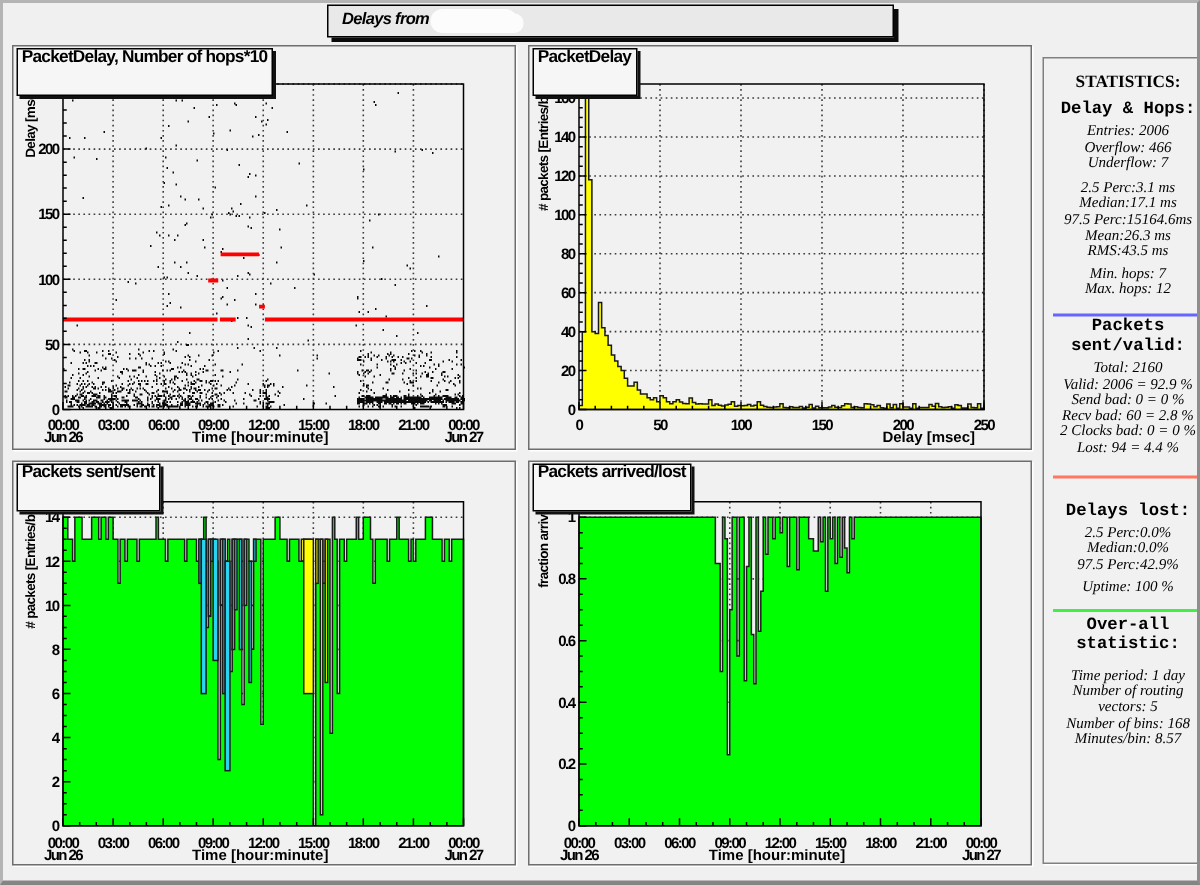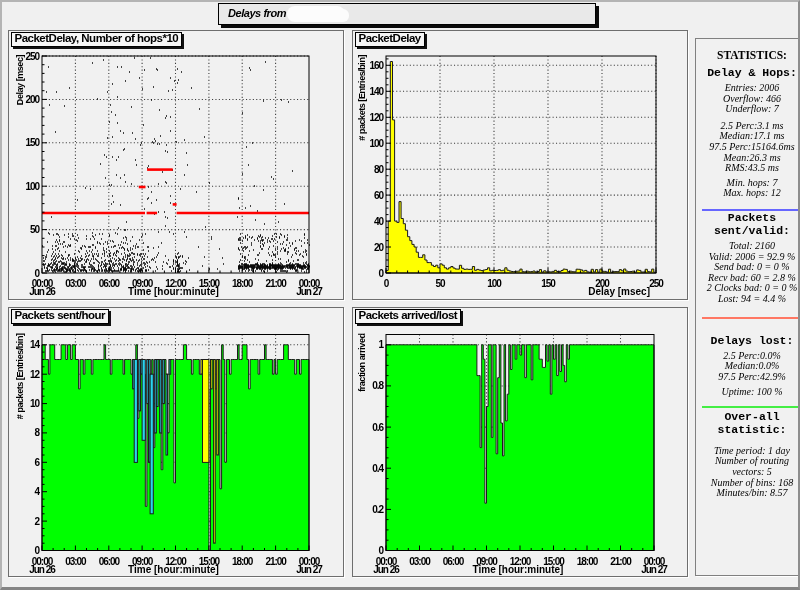--- a/index.html
+++ b/index.html
@@ -9,21 +9,21 @@
 .banner { position:absolute; left:218px; top:3px; width:378px; height:22px;
   background:#e9e9e9; border:1.5px solid #000; box-shadow:3px 3px 0 #0a0a0a;
   font-weight:bold; font-size:11px; letter-spacing:-0.45px; line-height:19px; white-space:nowrap;font-style:italic; }
 .banner .blob { position:absolute; left:68px; top:2px; width:58px; height:16px;
   background:#fcfcfc; border-radius:8px; }
 .banner .blob2 { position:absolute; left:100px; top:5px; width:30px; height:13px;
   background:#fcfcfc; border-radius:6px; }
 .panel { position:absolute; width:336px; height:270px; background:#f1f1f1;
   border:1px solid #6e6e6e; box-shadow:1px 1px 0 #ffffff; }
 svg text { font-family:"Liberation Sans",sans-serif; font-weight:bold; fill:#000; }
-.tab { position:absolute; left:1.5px; top:0.5px; height:15px; background:#f6f6f6;
+.tab { position:absolute; left:1.5px; top:0.5px; height:32px; background:#f6f6f6;
   border:1.5px solid #000; box-shadow:2px 2px 0 #111; font-weight:bold;
   font-size:11.5px; letter-spacing:-0.5px; line-height:11.5px; padding:0 3px; z-index:3; }
 .stats { position:absolute; left:695px; top:38px; width:114px; height:538px;
   background:#f1f1f1; border:1px solid #808080; box-shadow:1px 1px 0 #ffffff;
   font-family:"Liberation Serif",serif; text-align:center; padding-top:10px; }
 .sh1 { font-weight:bold; font-size:11.5px; }
 .sh2 { font-weight:bold; font-size:11.5px;font-family:Liberation Mono, monospace; }
 .sc { font-style:italic; font-size:10px; line-height:10.6px; }
 .sr { font-style:italic; font-size:10px; line-height:10.6px; display:flex;
   justify-content:center; padding:0 8px; white-space:nowrap; }
@@ -218,21 +218,21 @@
       <line x1="238.2" y1="242" x2="238.2" y2="239.5" stroke="#000" stroke-width="1"></line>
       <line x1="259.8" y1="242" x2="259.8" y2="239.5" stroke="#000" stroke-width="1"></line>
       <line x1="270.6" y1="242" x2="270.6" y2="239.5" stroke="#000" stroke-width="1"></line>
       <line x1="281.4" y1="242" x2="281.4" y2="239.5" stroke="#000" stroke-width="1"></line>
       <line x1="292.2" y1="242" x2="292.2" y2="239.5" stroke="#000" stroke-width="1"></line>
       <text x="297" y="263.5" font-size="10" text-anchor="end" letter-spacing="0">Delay [msec]</text>
       <text x="12" y="24" font-size="9" text-anchor="end" letter-spacing="-0.45" transform="rotate(-90 12 24)"># packets [Entries/bin]</text>
     </svg>
   </div>
 <div class="panel" style="left:8px;top:307px">
-    <div class="tab">Packets sent/hour</div>
+    <div class="tab">Packets sent/sent</div>
     <svg width="336" height="270" viewBox="0 0 336 270" style="position:absolute;left:0;top:0">
       <line x1="66.4" y1="26.5" x2="66.4" y2="242.5" stroke="#3a3a3a" stroke-width="1.05" stroke-dasharray="1.1 2.3"></line>
       <line x1="99.8" y1="26.5" x2="99.8" y2="242.5" stroke="#3a3a3a" stroke-width="1.05" stroke-dasharray="1.1 2.3"></line>
       <line x1="133.1" y1="26.5" x2="133.1" y2="242.5" stroke="#3a3a3a" stroke-width="1.05" stroke-dasharray="1.1 2.3"></line>
       <line x1="166.5" y1="26.5" x2="166.5" y2="242.5" stroke="#3a3a3a" stroke-width="1.05" stroke-dasharray="1.1 2.3"></line>
       <line x1="199.9" y1="26.5" x2="199.9" y2="242.5" stroke="#3a3a3a" stroke-width="1.05" stroke-dasharray="1.1 2.3"></line>
       <line x1="233.2" y1="26.5" x2="233.2" y2="242.5" stroke="#3a3a3a" stroke-width="1.05" stroke-dasharray="1.1 2.3"></line>
       <line x1="266.6" y1="26.5" x2="266.6" y2="242.5" stroke="#3a3a3a" stroke-width="1.05" stroke-dasharray="1.1 2.3"></line>
       <line x1="33" y1="213.1" x2="300" y2="213.1" stroke="#3a3a3a" stroke-width="1.05" stroke-dasharray="1.1 2.3"></line>
       <line x1="33" y1="183.7" x2="300" y2="183.7" stroke="#3a3a3a" stroke-width="1.05" stroke-dasharray="1.1 2.3"></line>

